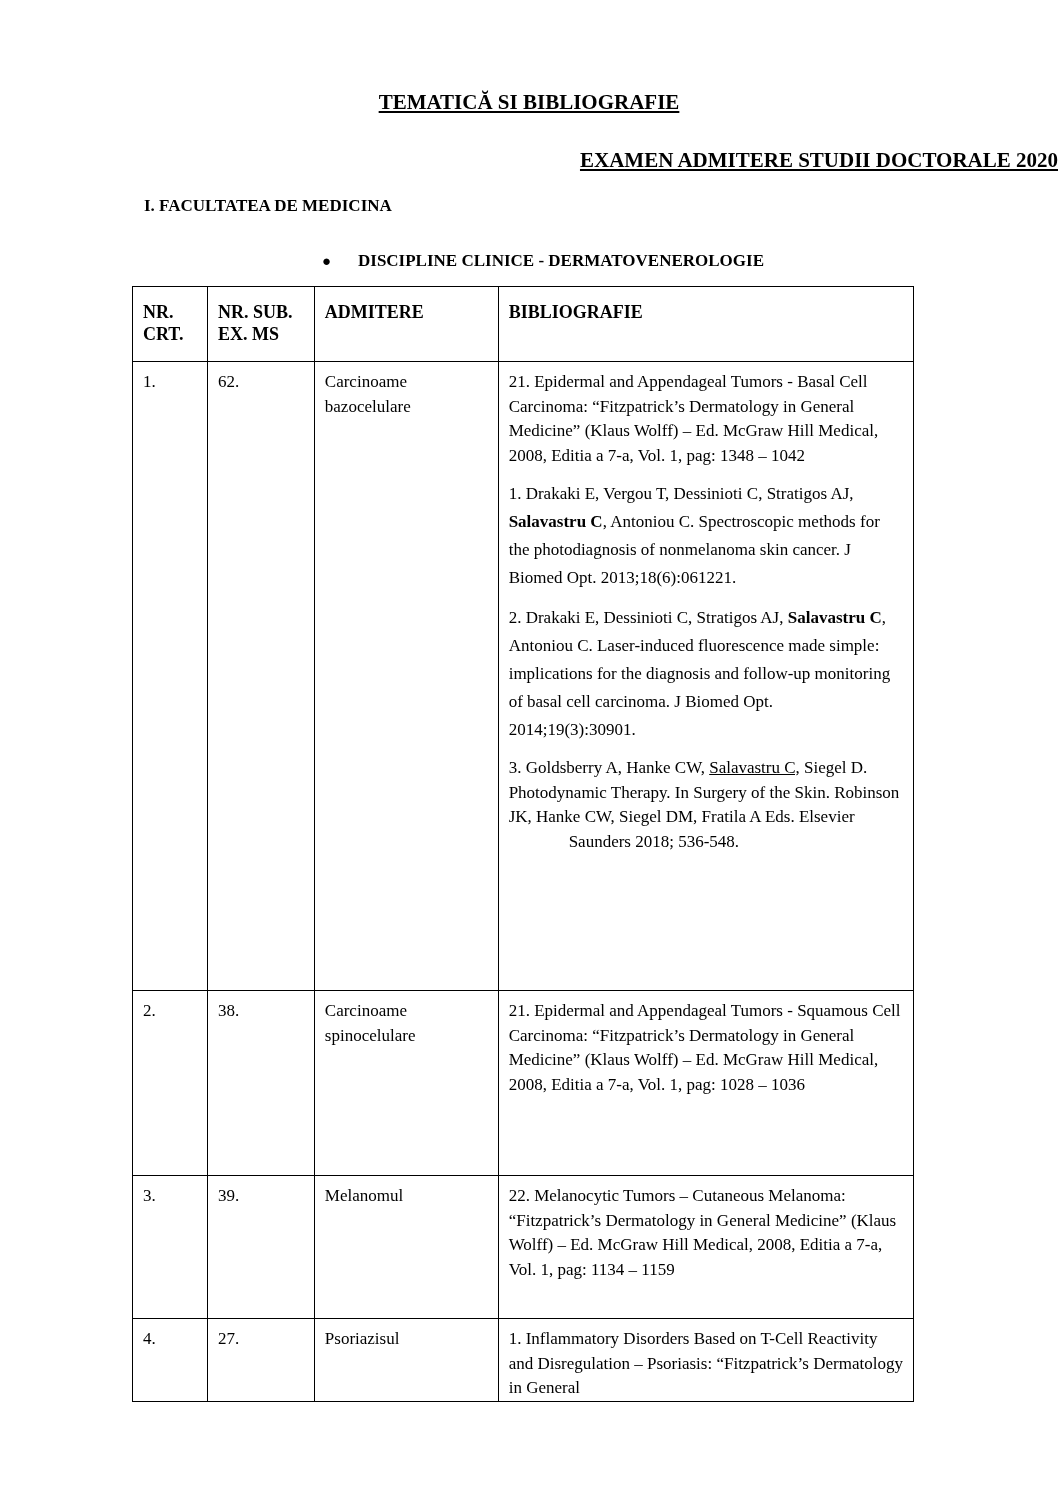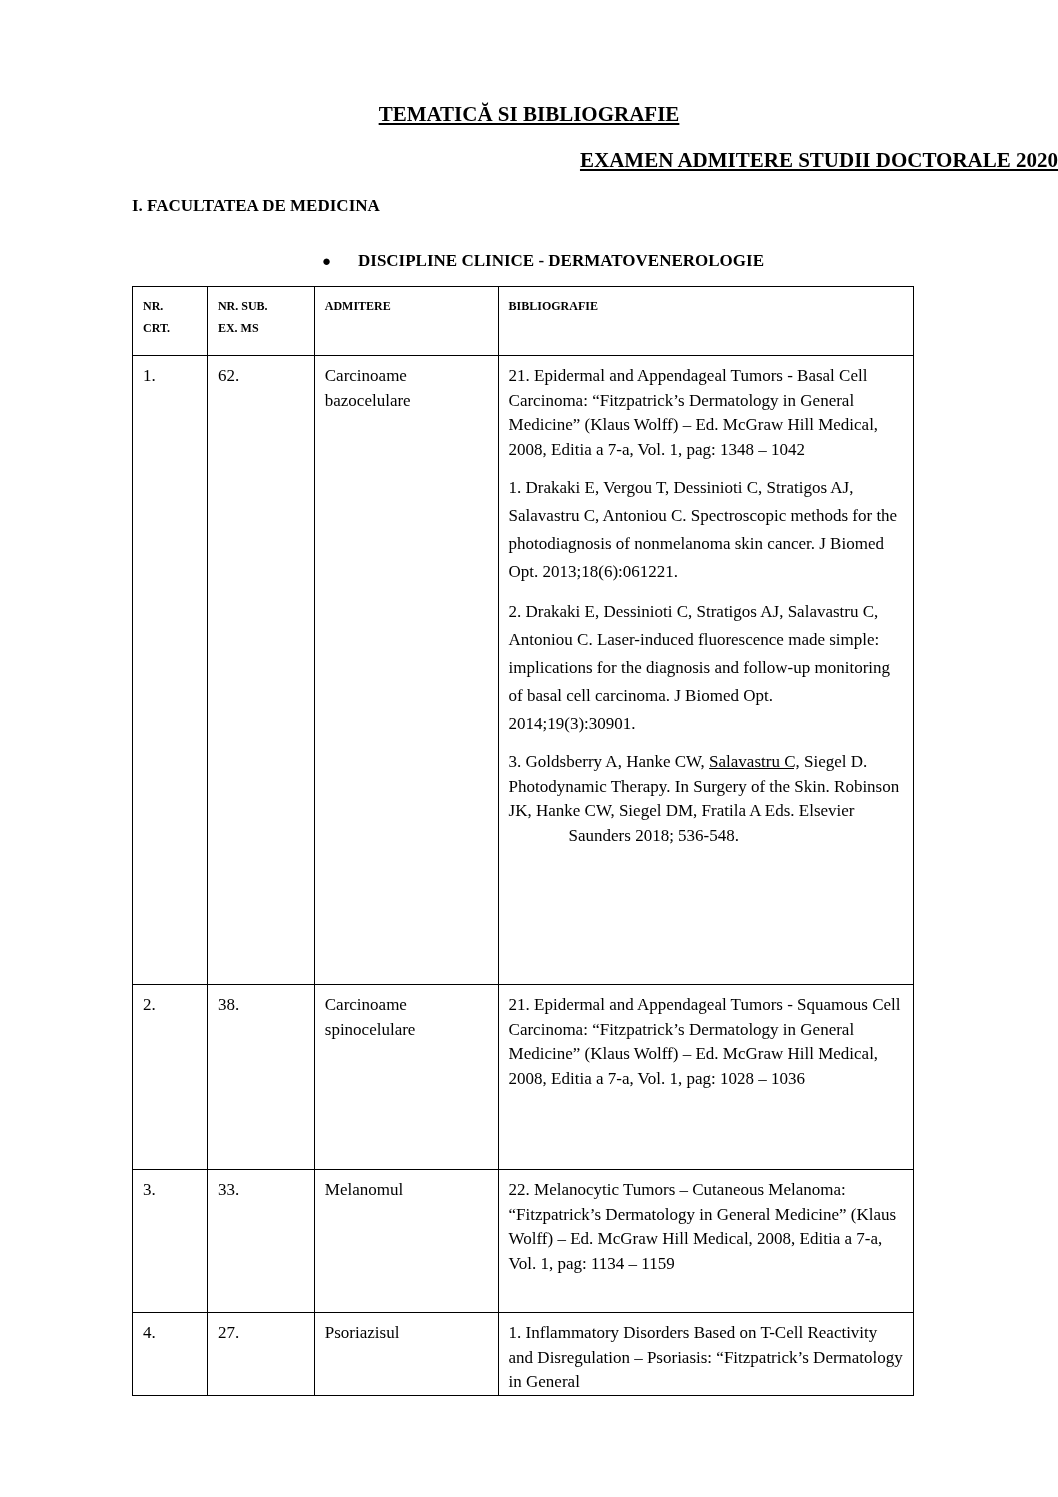--- a/index.html
+++ b/index.html
@@ -5,46 +5,46 @@
   html, body { margin: 0; padding: 0; background: #ffffff; }
   body {
     width: 1058px; height: 1497px; position: relative; overflow: hidden;
     font-family: "Liberation Serif", "DejaVu Serif", serif; color: #000;
   }
   .title {
     position: absolute; left: 0; width: 1058px; text-align: center;
     font-weight: bold; font-size: 21px; text-decoration: underline;
     letter-spacing: 0px;
   }
-  #t1 { top: 102px; }
+  #t1 { top: 90px; }
   #t2 { top: 148px; text-align: right; }
   .section {
-    position: absolute; left: 132px; top: 196px;
+    position: absolute; left: 144px; top: 196px;
     font-weight: bold; font-size: 17px;
   }
   .discipline {
     position: absolute; left: 322px; top: 251px;
     font-weight: bold; font-size: 17px; display: flex; align-items: center;
   }
   .discipline .bullet { width: 36px; display: inline-block; font-size: 15px; }
   table.tb {
     position: absolute; left: 132px; top: 286px;
     border-collapse: collapse; width: 782px;
     font-size: 17px; line-height: 24.5px;
   }
   table.tb td, table.tb th {
     border: 1.5px solid #000; vertical-align: top; text-align: left;
     padding: 3px 10px 0 10px;
   }
-  table.tb th { font-weight: bold; font-size: 12px; line-height: 22px; height: 60px; padding-top: 8px; }
+  table.tb th { font-weight: bold; font-size: 18px; line-height: 22px; height: 60px; padding-top: 14px; }
   col.c1 { width: 75px; } col.c2 { width: 107px; } col.c3 { width: 184px; } col.c4 { width: 416px; }
   .refblock { margin-bottom: 12px; }
   .refblock.spaced { line-height: 28px; }
   .refblock.indent-last .last { padding-left: 60px; }
-  .b { font-weight: normal; margin-top: 34px; }
+  .b { font-weight: bold; margin-top: 34px; }
   .u { text-decoration: underline; }
   tr.r1 td { height: 620px; padding-top: 8px; }
   tr.r2 td { height: 176px; padding-top: 8px; }
   tr.r3 td { height: 134px; padding-top: 8px; }
   tr.r4 td { height: 32px; padding-top: 8px; }
   td.crt { padding-left: 12px; }
 </style>
 </head>
 <body>
 
@@ -82,21 +82,21 @@
     </td>
   </tr>
   <tr class="r2">
     <td class="crt">2.</td>
     <td>38.</td>
     <td>Carcinoame spinocelulare</td>
     <td>21. Epidermal and Appendageal Tumors - Squamous Cell Carcinoma: “Fitzpatrick’s Dermatology in General Medicine” (Klaus Wolff) – Ed. McGraw Hill Medical, 2008, Editia a 7-a, Vol. 1, pag: 1028 – 1036</td>
   </tr>
   <tr class="r3">
     <td class="crt">3.</td>
-    <td>33.</td>
+    <td>39.</td>
     <td>Melanomul</td>
     <td>22. Melanocytic Tumors – Cutaneous Melanoma: “Fitzpatrick’s Dermatology in General Medicine” (Klaus Wolff) – Ed. McGraw Hill Medical, 2008, Editia a 7-a, Vol. 1, pag: 1134 – 1159</td>
   </tr>
   <tr class="r4">
     <td class="crt">4.</td>
     <td>27.</td>
     <td>Psoriazisul</td>
     <td>1. Inflammatory Disorders Based on T-Cell Reactivity and Disregulation – Psoriasis: “Fitzpatrick’s Dermatology in General</td>
   </tr>
 </tbody>

